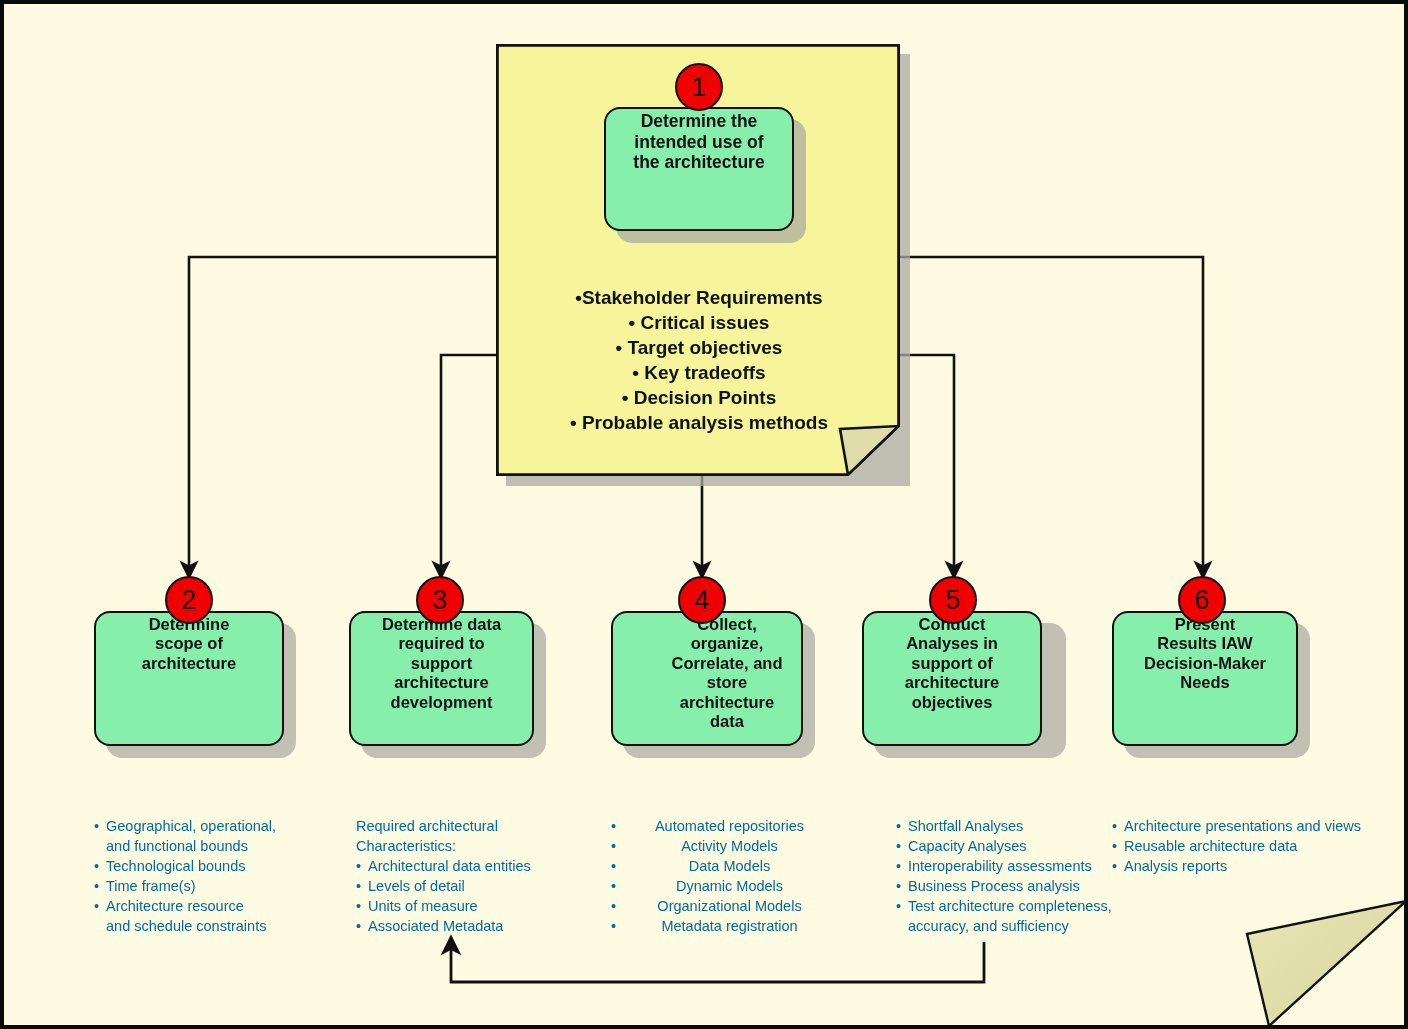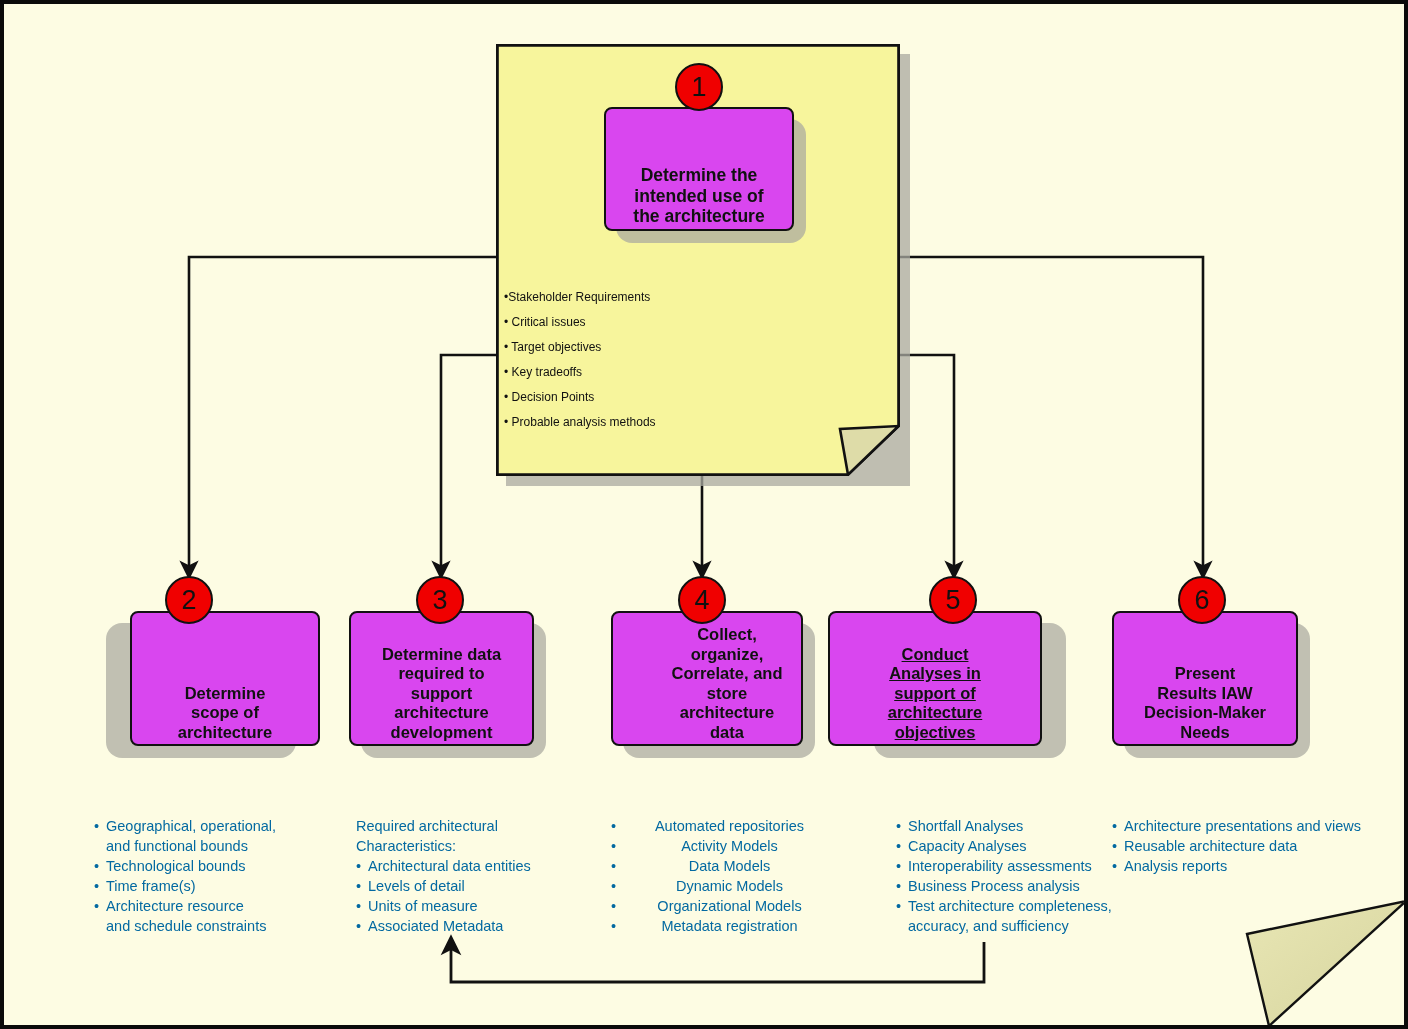--- a/index.html
+++ b/index.html
@@ -44,25 +44,25 @@
   .note-body {
     position: absolute;
     left: 0; top: 0;
     width: 404px; height: 432px;
   }
 
   
   .proc-box {
     position: absolute;
     box-sizing: border-box;
-    background: #d946ef;
+    background: #86efac;
     border: 2.5px solid #111111;
-    border-radius: 8px;
+    border-radius: 16px;
     display: flex;
-    align-items: flex-end;
+    align-items: flex-start;
     justify-content: center;
     text-align: center;
     font-weight: bold;
     color: #111111;
     line-height: 1.18;
     z-index: 6;
   }
   .proc-box .label { padding: 2px 8px; white-space: pre-line; }
   .box-shadow {
     position: absolute;
@@ -73,24 +73,24 @@
   }
 
   #box1 {
     left: 600px; top: 103px;
     width: 190px; height: 124px;
     font-size: 17.5px;
   }
   #box1-shadow { left: 612px; top: 115px; width: 190px; height: 124px; }
 
   .row-box { height: 135px; font-size: 16.5px; }
-  #box2 { left: 90px;   top: 607px; width: 190px; margin-left: 36px; }
+  #box2 { left: 90px;   top: 607px; width: 190px; }
   #box3 { left: 345px;  top: 607px; width: 185px; }
   #box4 { left: 607px;  top: 607px; width: 192px; padding-left: 40px; }
-  #box5 { left: 824px;  top: 607px; width: 214px; text-decoration: underline; }
+  #box5 { left: 858px;  top: 607px; width: 180px; }
   #box6 { left: 1108px; top: 607px; width: 186px; }
   #box2-shadow { left: 102px; top: 619px; width: 190px; height: 135px; }
   #box3-shadow { left: 357px; top: 619px; width: 185px; height: 135px; }
   #box4-shadow { left: 619px; top: 619px; width: 192px; height: 135px; }
   #box5-shadow { left: 870px; top: 619px; width: 192px; height: 135px; }
   #box6-shadow { left: 1120px; top: 619px; width: 186px; height: 135px; }
 
   
   .step-badge {
     position: absolute;
@@ -113,23 +113,23 @@
   #badge4 { left: 674px; top: 572px; }
   #badge5 { left: 925px; top: 572px; }
   #badge6 { left: 1174px; top: 572px; }
 
   
   .note-bullets {
     position: absolute;
     left: 500px;
     top: 281px;
     width: 390px;
-    text-align: left;
-    font-size: 12px;
-    font-weight: normal;
+    text-align: center;
+    font-size: 19px;
+    font-weight: bold;
     color: #111111;
     line-height: 25px;
     z-index: 7;
   }
 
   
   .detail-col {
     position: absolute;
     font-size: 14.5px;
     color: #0369a1;

